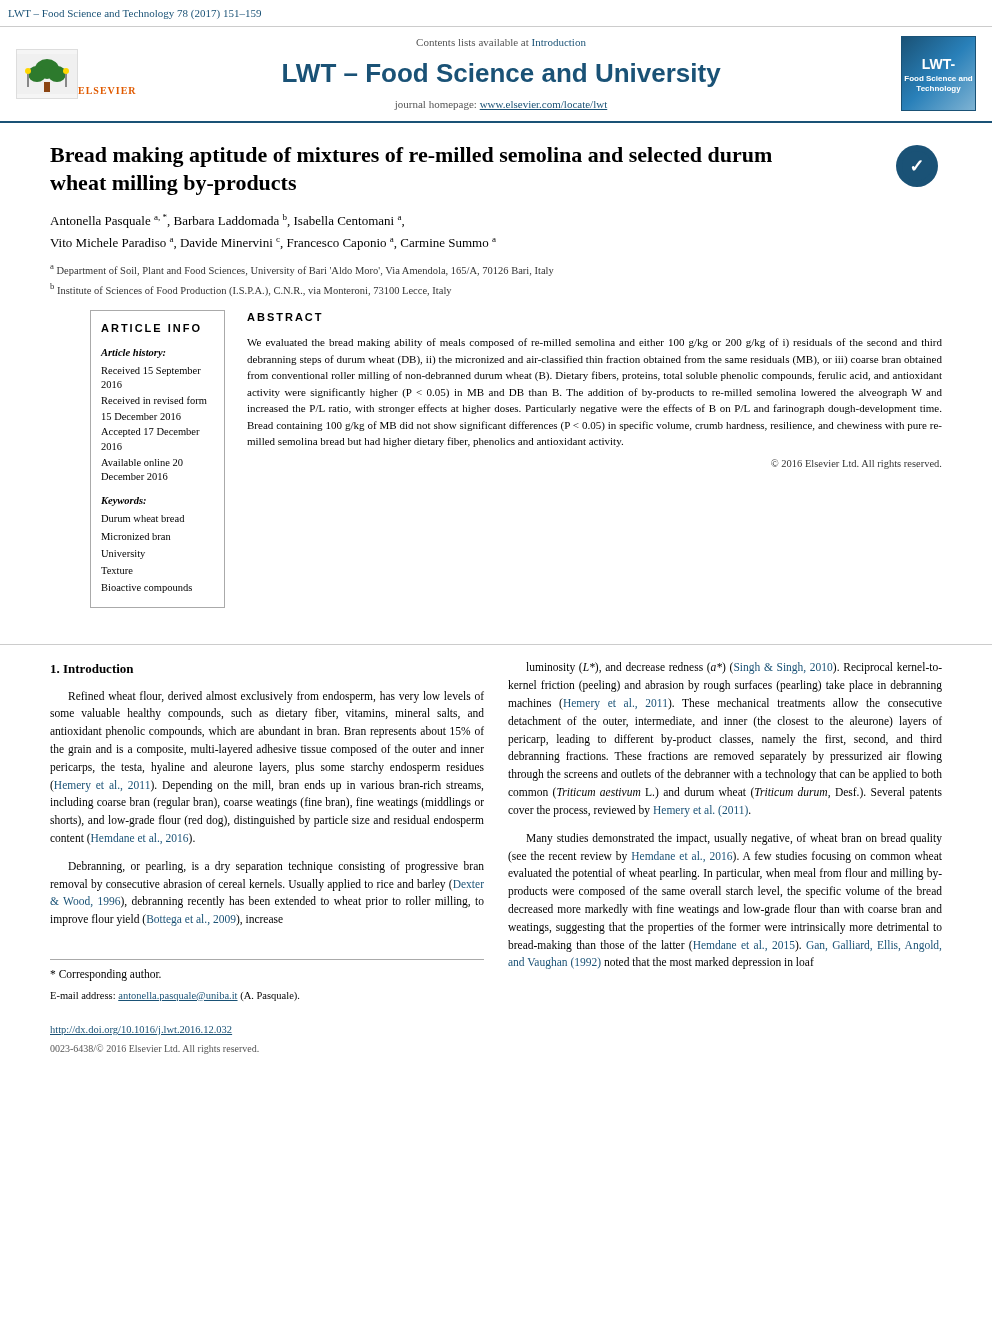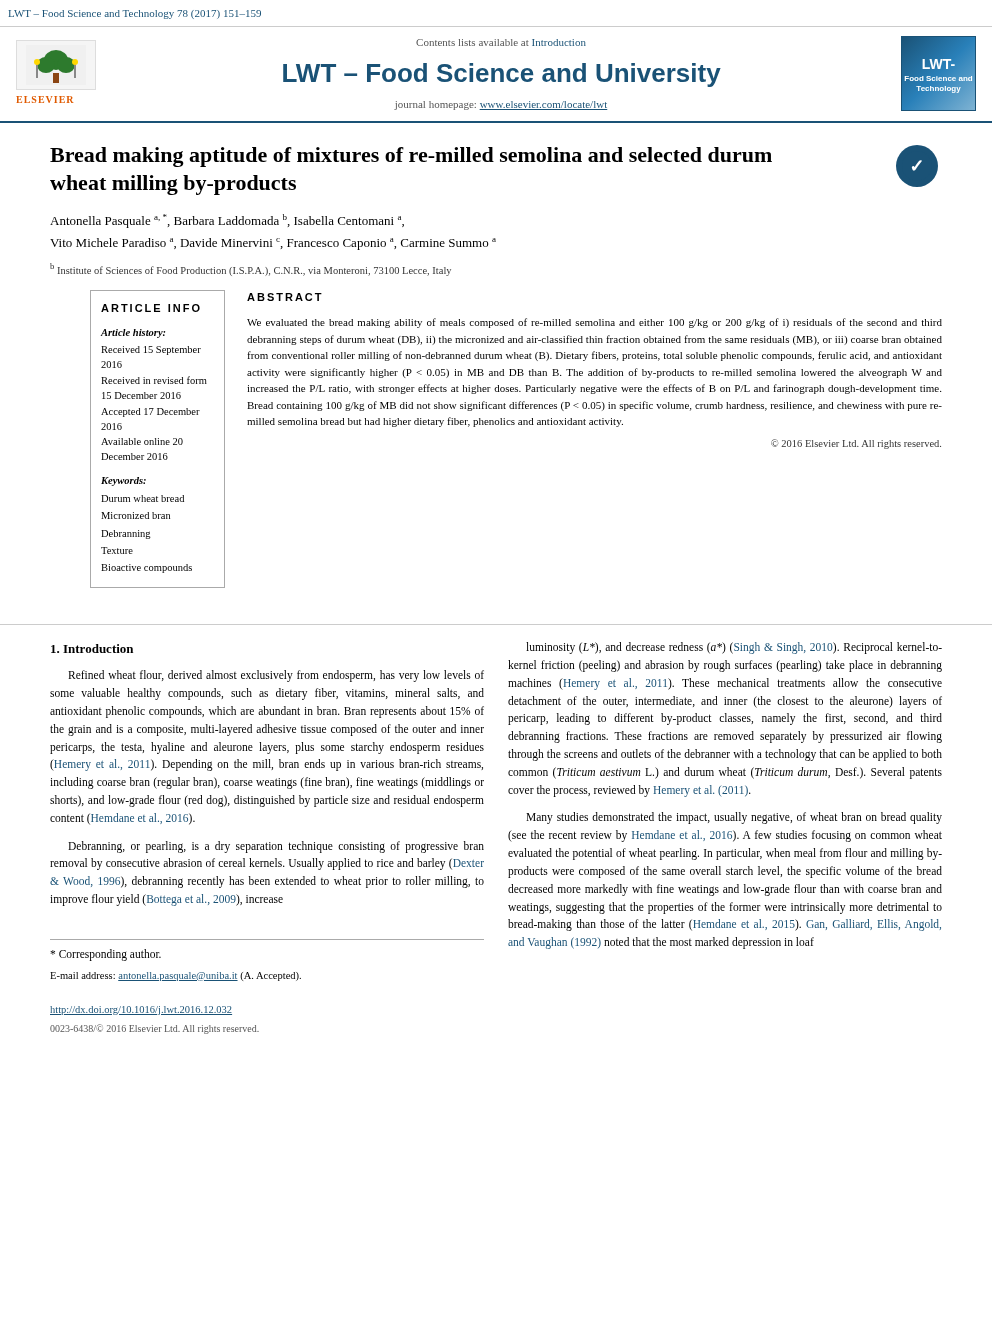--- a/index.html
+++ b/index.html
@@ -25,22 +25,22 @@
     
     .journal-banner {
       display: flex;
       align-items: center;
       border-bottom: 2px solid #1a5276;
       padding: 8px 16px;
       gap: 12px;
     }
     .elsevier-logo {
       display: flex;
-      flex-direction: column;
-      align-items: flex-start;
+      flex-direction: row;
+      align-items: flex-end;
       width: 90px;
       flex-shrink: 0;
     }
     .elsevier-logo .elsevier-img {
       width: 80px;
       height: 50px;
       background: #f5f5f5;
       border: 1px solid #ddd;
       display: flex;
       align-items: center;
@@ -347,40 +347,41 @@
     <span>Antonella Pasquale <sup class="author-sup">a, *</sup>,</span>
     <span> Barbara Laddomada <sup class="author-sup">b</sup>,</span>
     <span> Isabella Centomani <sup class="author-sup">a</sup>,</span><br>
     <span>Vito Michele Paradiso <sup class="author-sup">a</sup>,</span>
     <span> Davide Minervini <sup class="author-sup">c</sup>,</span>
     <span> Francesco Caponio <sup class="author-sup">a</sup>,</span>
     <span> Carmine Summo <sup class="author-sup">a</sup></span>
   </div>
 
   <div class="affiliations">
+    <div class="affil-line"><sup>a</sup> Department of Soil, Plant and Food Sciences, University of Bari 'Aldo Moro', Via Amendola, 165/A, 70126 Bari, Italy</div>
     <div class="affil-line"><sup>b</sup> Institute of Sciences of Food Production (I.S.P.A.), C.N.R., via Monteroni, 73100 Lecce, Italy</div>
   </div>
 
   <div class="two-col">
 
     <div class="left-col">
       <div class="article-info-box">
         <h3>ARTICLE INFO</h3>
         <div class="info-section-title">Article history:</div>
         <div class="info-line">Received 15 September 2016</div>
         <div class="info-line">Received in revised form</div>
         <div class="info-line">15 December 2016</div>
         <div class="info-line">Accepted 17 December 2016</div>
         <div class="info-line">Available online 20 December 2016</div>
 
         <div class="keywords-section">
           <div class="info-section-title">Keywords:</div>
           <div class="keyword-item">Durum wheat bread</div>
           <div class="keyword-item">Micronized bran</div>
-          <div class="keyword-item">Debranning</div>
+          <div class="keyword-item">University</div>
           <div class="keyword-item">Texture</div>
           <div class="keyword-item">Bioactive compounds</div>
         </div>
       </div>
     </div>
 
     <div class="right-col">
       <div class="abstract-box">
         <h3>ABSTRACT</h3>
         <p class="abstract-text">We evaluated the bread making ability of meals composed of re-milled semolina and either 100 g/kg or 200 g/kg of i) residuals of the second and third debranning steps of durum wheat (DB), ii) the micronized and air-classified thin fraction obtained from the same residuals (MB), or iii) coarse bran obtained from conventional roller milling of non-debranned durum wheat (B). Dietary fibers, proteins, total soluble phenolic compounds, ferulic acid, and antioxidant activity were significantly higher (P &lt; 0.05) in MB and DB than B. The addition of by-products to re-milled semolina lowered the alveograph W and increased the P/L ratio, with stronger effects at higher doses. Particularly negative were the effects of B on P/L and farinograph dough-development time. Bread containing 100 g/kg of MB did not show significant differences (P &lt; 0.05) in specific volume, crumb hardness, resilience, and chewiness with pure re-milled semolina bread but had higher dietary fiber, phenolics and antioxidant activity.</p>
@@ -404,21 +405,21 @@
       Debranning, or pearling, is a dry separation technique consisting of progressive bran removal by consecutive abrasion of cereal kernels. Usually applied to rice and barley (<a href="#" class="cite-link">Dexter &amp; Wood, 1996</a>), debranning recently has been extended to wheat prior to roller milling, to improve flour yield (<a href="#" class="cite-link">Bottega et al., 2009</a>), increase
     </p>
 
     <div style="margin-top: 30px; border-top: 1px solid #aaa; padding-top: 6px;">
       <div class="corresponding-note">
         <span>* Corresponding author.</span>
       </div>
       <div style="font-size:10.5px;">
         <span>E-mail address:</span>
         <a href="#" style="color:#1a5276;">antonella.pasquale@uniba.it</a>
-        <span>(A. Accepted).</span>
+        <span>(A. Pasquale).</span>
       </div>
       <a href="#" class="doi-link">http://dx.doi.org/10.1016/j.lwt.2016.12.032</a>
       <div class="issn-line">0023-6438/© 2016 Elsevier Ltd. All rights reserved.</div>
     </div>
   </div>
 
   <div class="body-right">
     <p class="body-paragraph">
       luminosity (<em>L*</em>), and decrease redness (<em>a*</em>) (<a href="#" class="cite-link">Singh &amp; Singh, 2010</a>). Reciprocal kernel-to-kernel friction (peeling) and abrasion by rough surfaces (pearling) take place in debranning machines (<a href="#" class="cite-link">Hemery et al., 2011</a>). These mechanical treatments allow the consecutive detachment of the outer, intermediate, and inner (the closest to the aleurone) layers of pericarp, leading to different by-product classes, namely the first, second, and third debranning fractions. These fractions are removed separately by pressurized air flowing through the screens and outlets of the debranner with a technology that can be applied to both common (<em>Triticum aestivum</em> L.) and durum wheat (<em>Triticum durum</em>, Desf.). Several patents cover the process, reviewed by <a href="#" class="cite-link">Hemery et al. (2011)</a>.
     </p>

